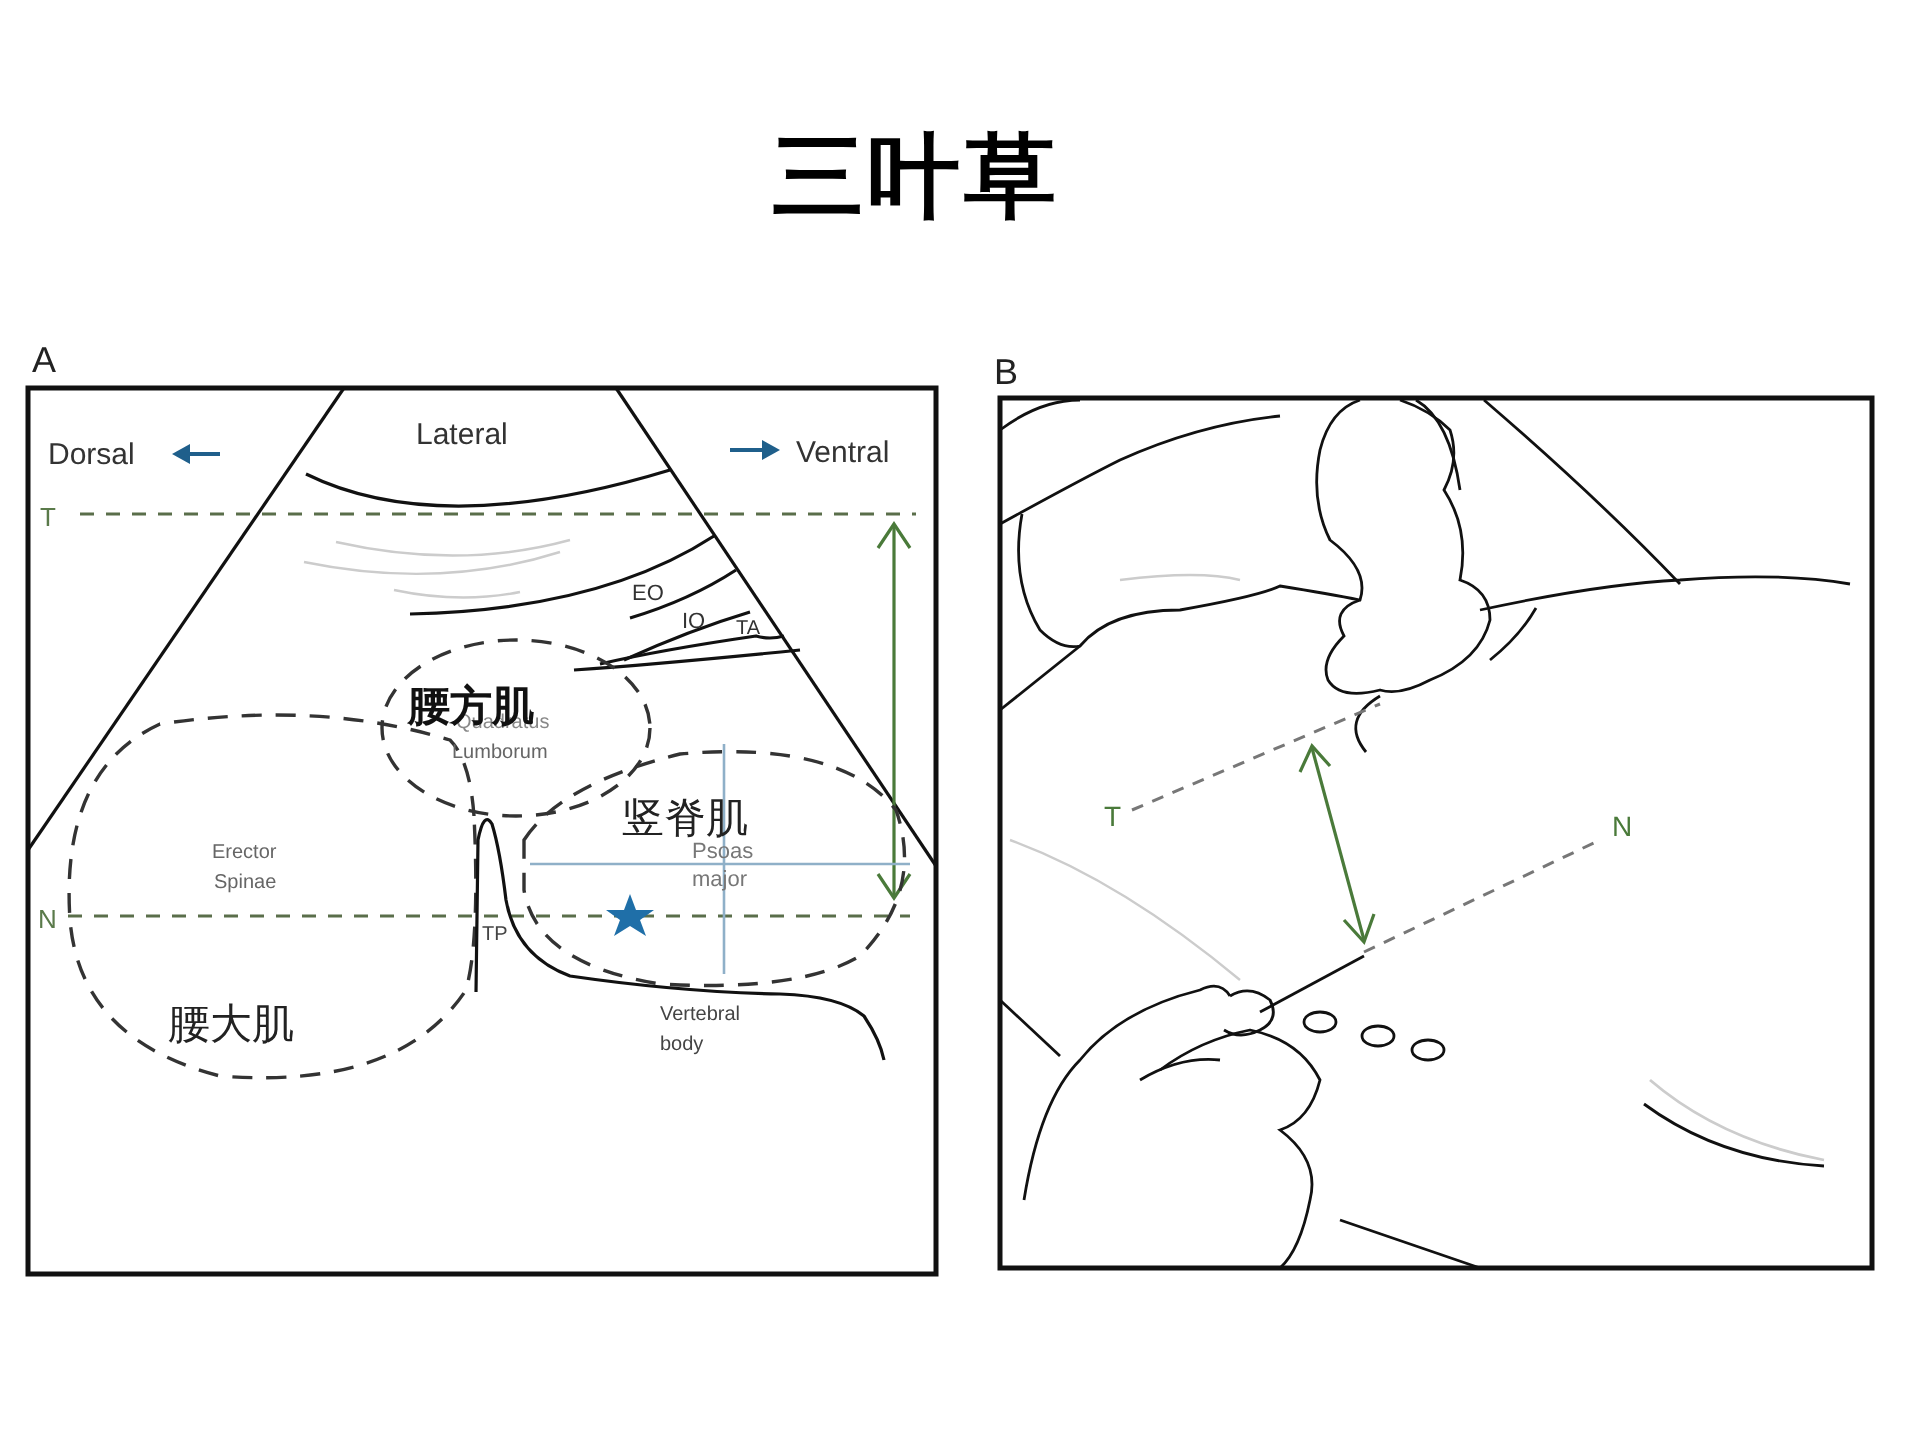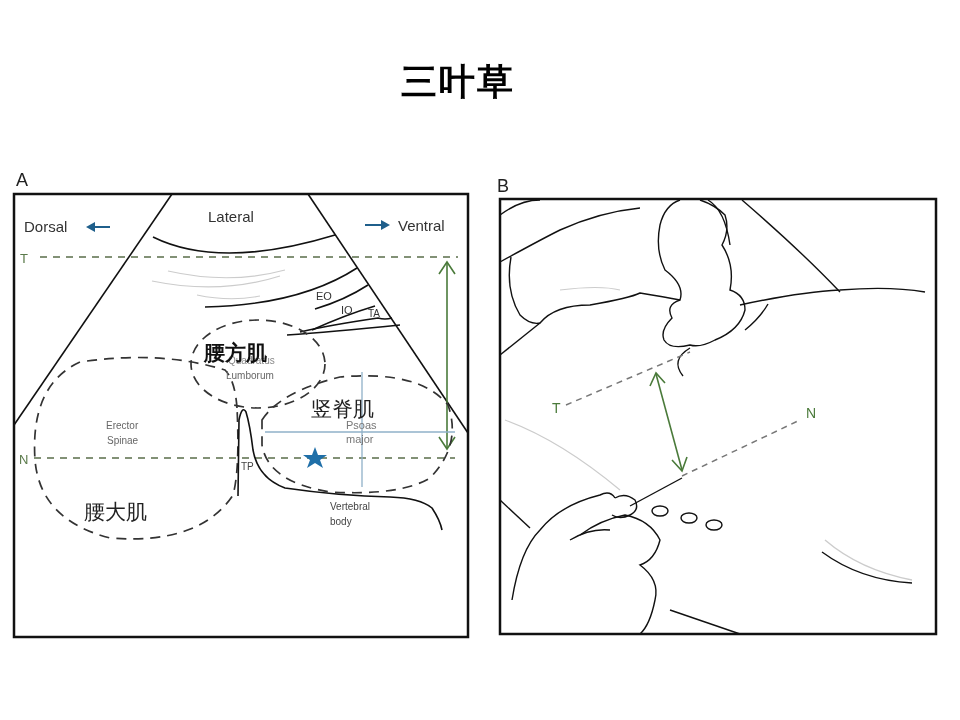--- a/index.html
+++ b/index.html
@@ -1,17 +1,17 @@
 <!DOCTYPE html>
 <html><head>
 <meta charset="utf-8">
 <style>
   html, body { margin:0; padding:0; background:#ffffff; }
   body { width:960px; height:720px; position:relative; overflow:hidden; font-family:"DejaVu Sans", sans-serif; }
-  .title { position:absolute; left:0; width:916px; top:58px; text-align:center; font-size:36px; font-weight:bold; color:#000; letter-spacing:2px; font-family:"DejaVu Sans", sans-serif; }
+  .title { position:absolute; left:0; width:916px; top:58px; text-align:center; font-size:46px; font-weight:bold; color:#000; letter-spacing:2px; font-family:"DejaVu Sans", sans-serif; }
   .panel-label { position:absolute; font-size:18px; color:#222; font-family:"Liberation Sans", sans-serif; }
   svg { position:absolute; left:0; top:0; }
   .t { font-family:"Liberation Sans", sans-serif; }
 </style>
 </head>
 <body>
 
 <div class="title">三叶草</div>
 
 <div class="panel-label" style="left:16px;top:170px;">A</div>

